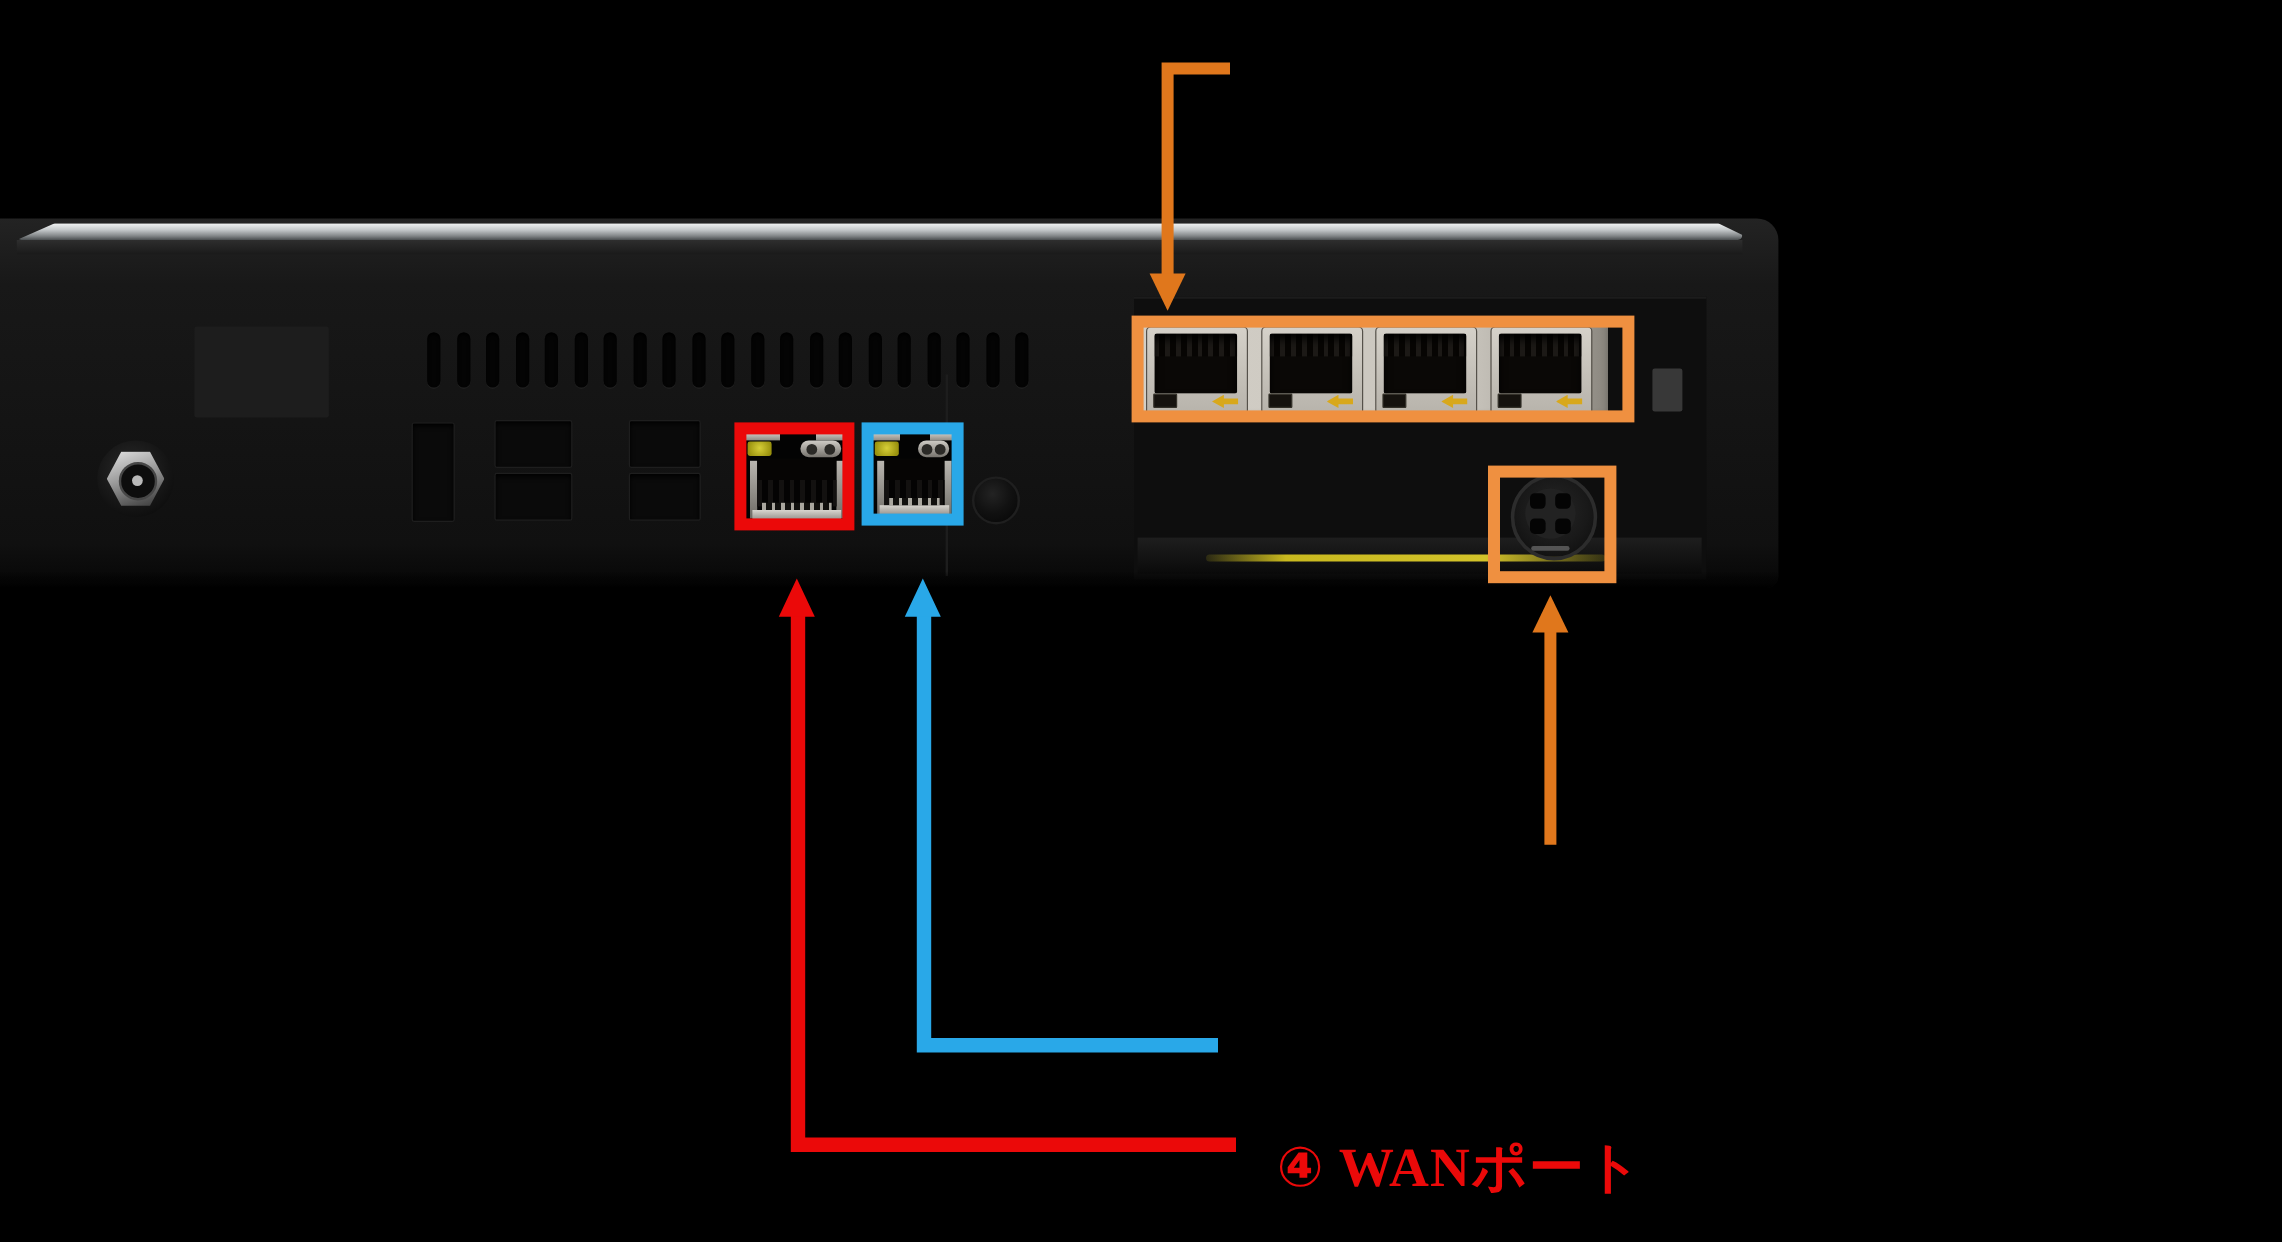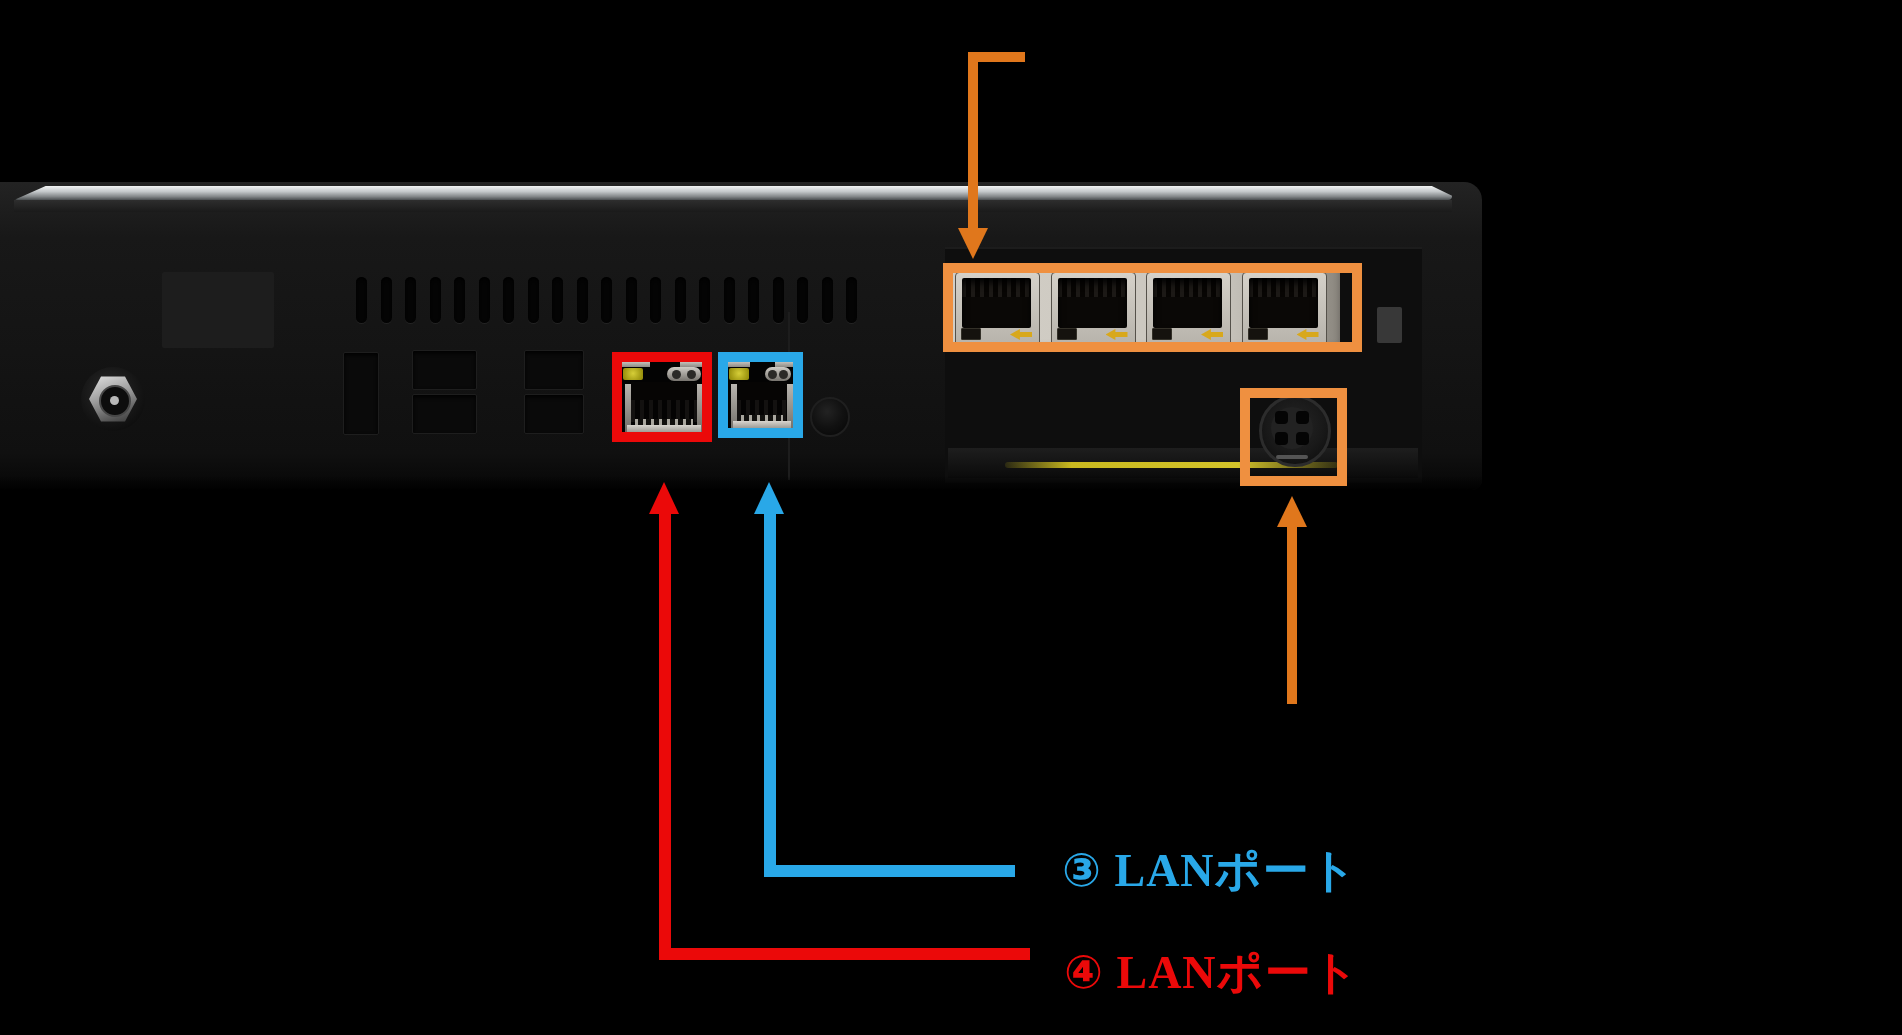--- a/index.html
+++ b/index.html
@@ -237,15 +237,14 @@
       <path d="M1015 871 H770 V512" stroke="#29A8E8" stroke-width="12" fill="none"></path>
       <polygon points="754,514 784,514 769,482" fill="#29A8E8"></polygon>
     </g>
 
     <g>
       <path d="M1030 954 H665 V512" stroke="#EB0909" stroke-width="12" fill="none"></path>
       <polygon points="649,514 679,514 664,482" fill="#EB0909"></polygon>
     </g>
   </svg>
 
-  <div class="abs label label-lan" style="color: rgb(41, 168, 232);">③ LANポート</div>
-  <div class="abs label label-wan" style="color: rgb(235, 9, 9);">④ LANポート</div>
+  <div class="abs label label-wan" style="color: rgb(235, 9, 9);">④ WANポート</div>
 </div>
 
 </body></html>

